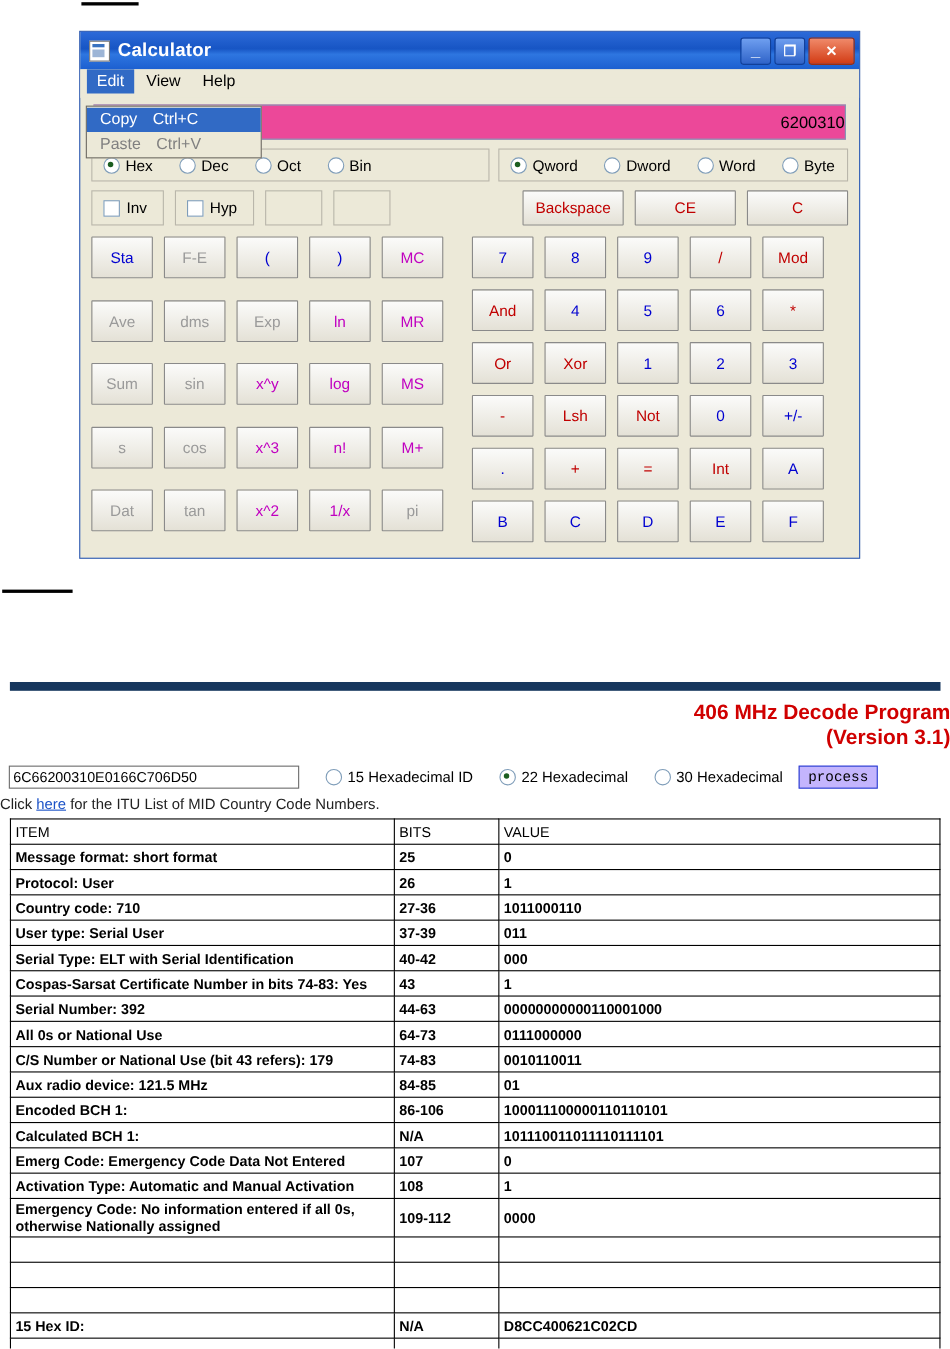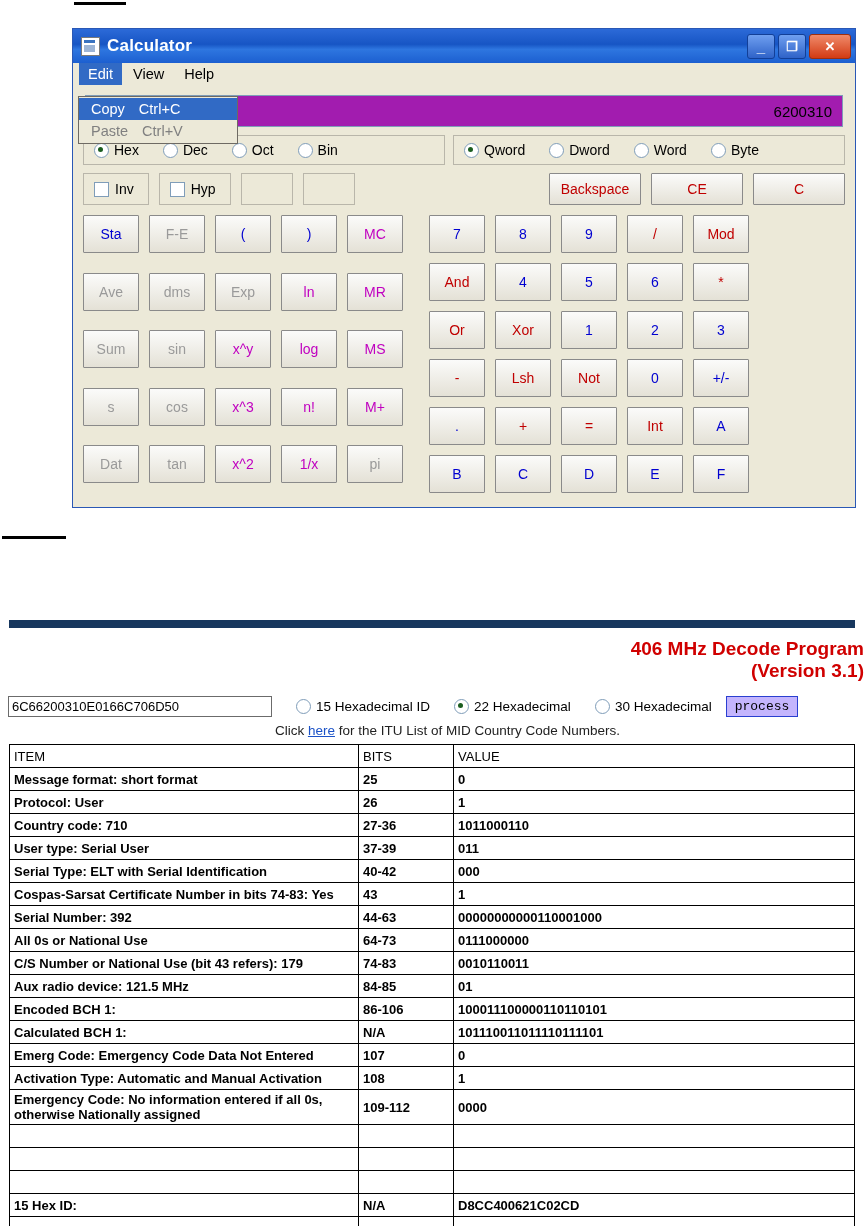--- a/index.html
+++ b/index.html
@@ -28,21 +28,21 @@
     position: absolute;
     left: 2px; top: 536px;
     width: 64px; height: 3px;
     background: #000;
   }
 
   
   .calc-window {
     position: absolute;
     left: 72px; top: 28px;
-    width: 784px;
+    width: 710px;
     border: 1px solid #2a58b5;
     background: #ece9d8;
     box-sizing: border-box;
   }
   .titlebar {
     height: 34px;
     background: linear-gradient(to bottom, #2c6ad8 0%, #1755c4 45%, #2e76e0 60%, #1c5fd0 100%);
     display: flex;
     align-items: center;
     padding: 0 4px 0 8px;
@@ -137,27 +137,26 @@
     background: #316ac5;
     color: #ffffff;
   }
   .dd-key { margin-left: 14px; }
 
   .calc-body {
     padding: 4px 10px 14px 10px;
   }
   .display {
     height: 30px;
-    background: #a21caf;
+    background: #ec4899;
     border: 1px solid #7f9db9;
     margin: 2px 2px 8px 2px;
     display: flex;
     align-items: center;
     justify-content: flex-end;
-    padding-right: 10px;
     font-size: 15px;
     color: #000;
   }
   .group-row {
     display: flex;
     gap: 8px;
     margin-bottom: 8px;
   }
   .radio-group {
     border: 1px solid #b9b6aa;
@@ -292,25 +291,23 @@
   .process-btn {
     margin-left: 14px;
     border: 1px solid #2a3fd0;
     background: #c4b5fd;
     font-size: 13px;
     padding: 2px 8px;
     color: #000;
     font-family: Liberation Mono, monospace;
   }
   .itu-line {
-    text-align: center;
     font-size: 13.5px;
     color: #222;
     margin-top: 6px;
-    margin-left: 31px;
   }
   .itu-line .lnk { color: #1b52c7; text-decoration: underline; }
 
   table.decode-table {
     border-collapse: collapse;
     width: 846px;
     margin: 6px 0 0 9px;
     table-layout: fixed;
   }
   table.decode-table td {

